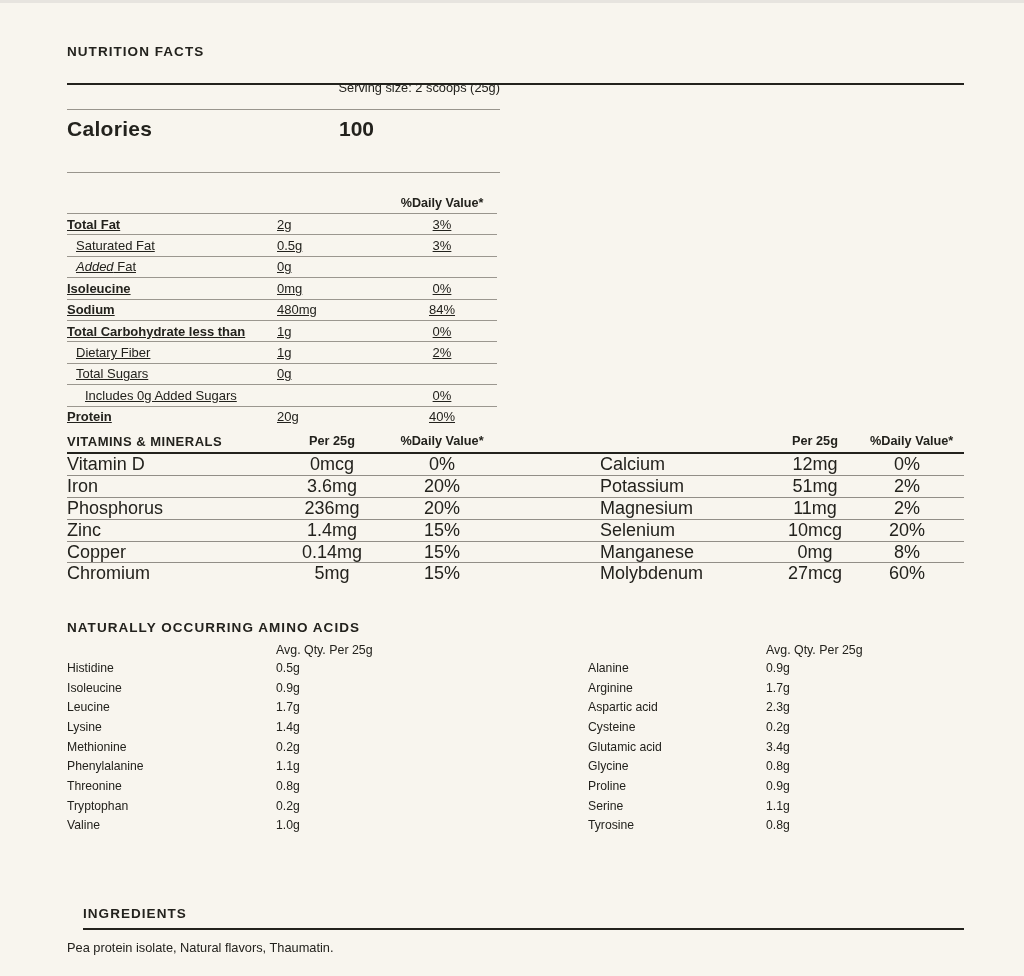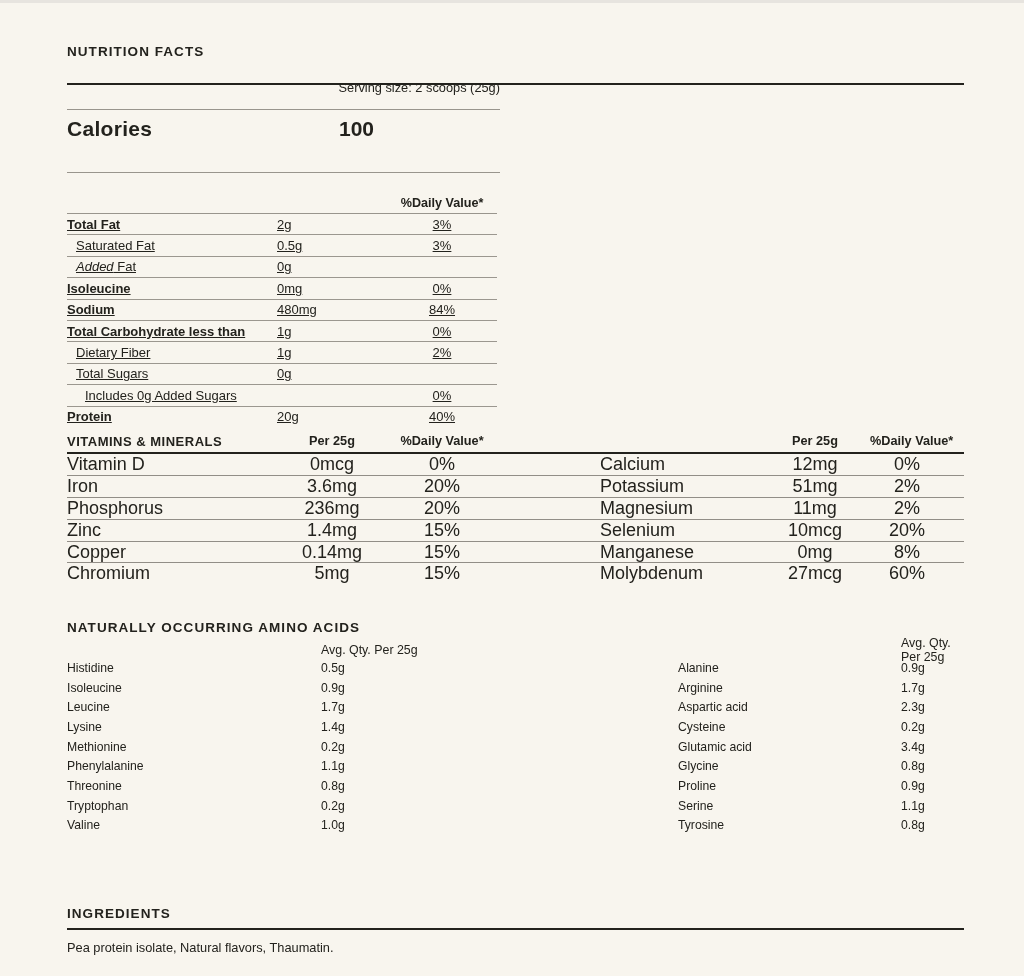--- a/index.html
+++ b/index.html
@@ -51,32 +51,32 @@
   .v1 { width:210px; }
   .v2 { width:110px; text-align:center; }
   .v3 { width:110px; text-align:center; white-space:nowrap; }
   .v4 { width:91px; }
   .v5 { width:160px;margin-left:12px; }
   .v6 { width:110px; text-align:center; }
   .v7 { width:74px; text-align:center; white-space:nowrap; }
 
   
   #sec-amino { top:620px; width:897px; }
-  .am-head, .arow { display:flex; align-items:center;gap:45px; }
+  .am-head, .arow { display:flex; align-items:center; }
   .am-head { margin-top:7px; height:16px; font-size:12.4px; }
   .arow { height:19.7px; font-size:12.2px; }
   .a1 { width:209px; }
   .a2 { width:312px; }
   .a3 { width:178px; }
   .a4 { flex:1; }
 
   #footnote { top:856px; width:897px; font-size:12.1px; letter-spacing:-0.1px; color:#2b2a25; }
 
   #sec-ing { top:906px; width:897px; }
-  .ing-title { padding-bottom:7px; border-bottom:2px solid #23221d; }
+  .ing-title { padding-bottom:7px; border-bottom:2px solid #23221d;margin-left:16px; }
   .ing-text { margin-top:10px; font-size:12.8px; }
 </style>
 </head>
 <body>
 
 <div class="page">
   <div class="topstrip"></div>
 
   <div class="sec" id="sec-title">
     <div class="h1">NUTRITION FACTS</div>

